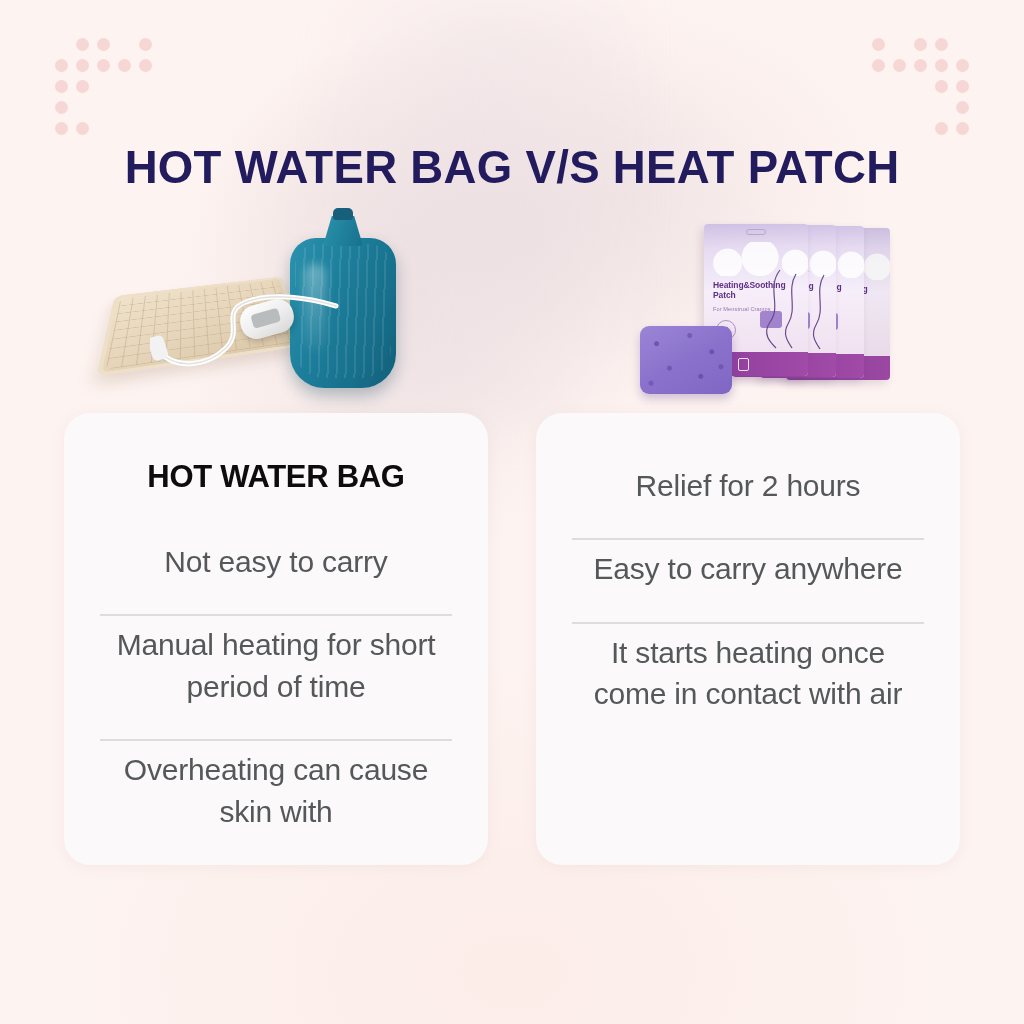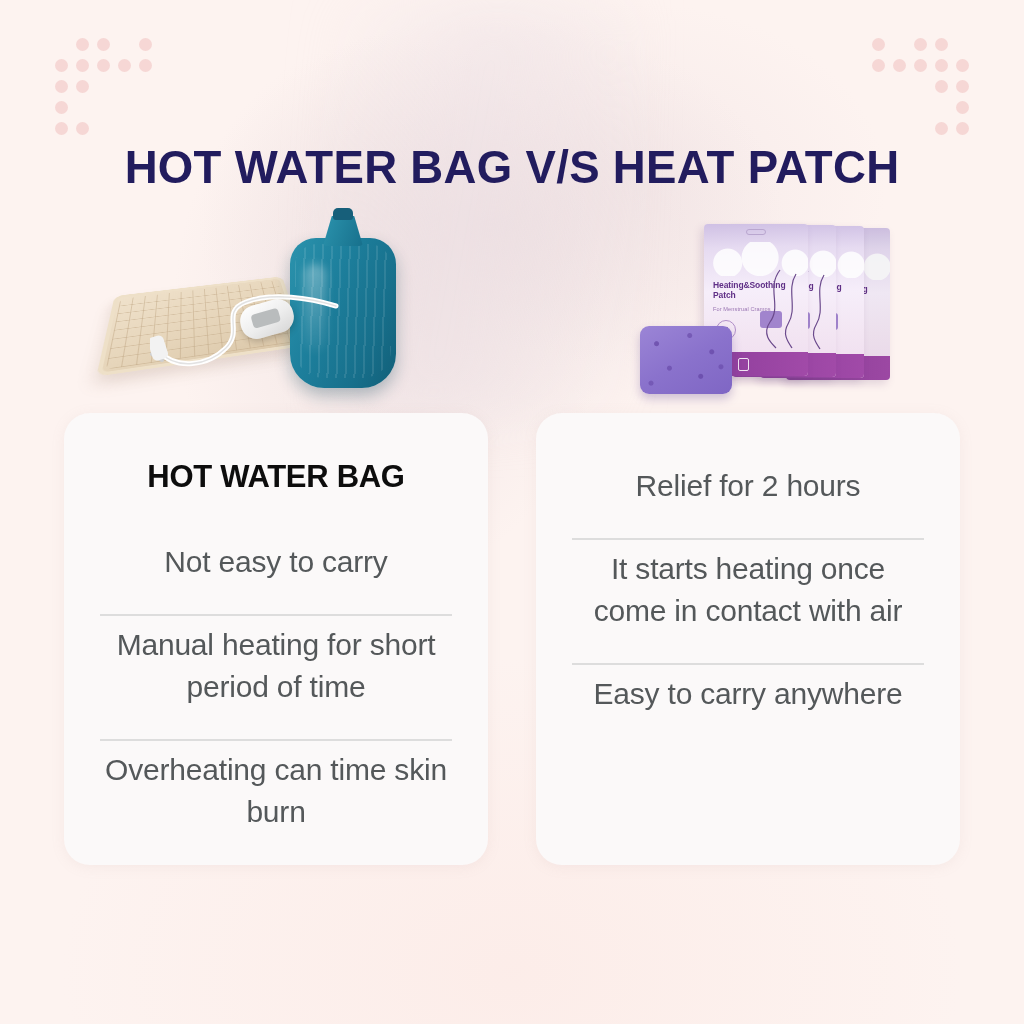--- a/index.html
+++ b/index.html
@@ -464,24 +464,24 @@
   </div>
 </div>
 
 <div class="cards">
 
   <div class="card">
     <div class="card-title">HOT WATER BAG</div>
     <ul class="feature-list">
       <li class="feature">Not easy to carry</li>
       <li class="feature">Manual heating for short period of time</li>
-      <li class="feature">Overheating can time skin burn</li>
+      <li class="feature">Overheating can cause skin with</li>
     </ul>
   </div>
 
   <div class="card">
     <ul class="feature-list">
       <li class="feature">Relief for 2 hours</li>
+      <li class="feature">Easy to carry anywhere</li>
       <li class="feature">It starts heating once come in contact with air</li>
-      <li class="feature">Easy to carry anywhere</li>
     </ul>
   </div>
 </div>
 
 </body></html>

